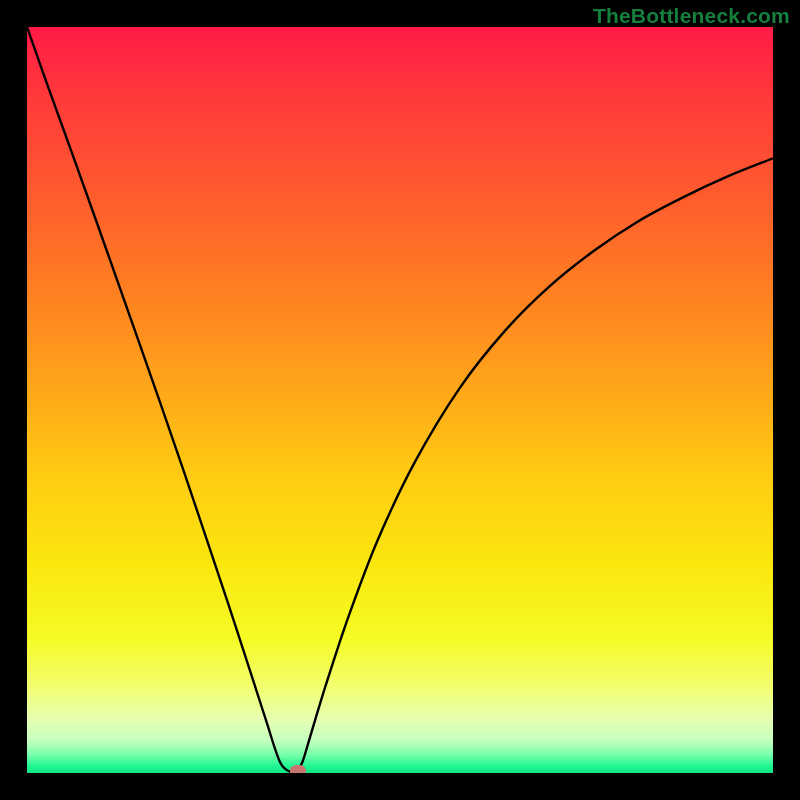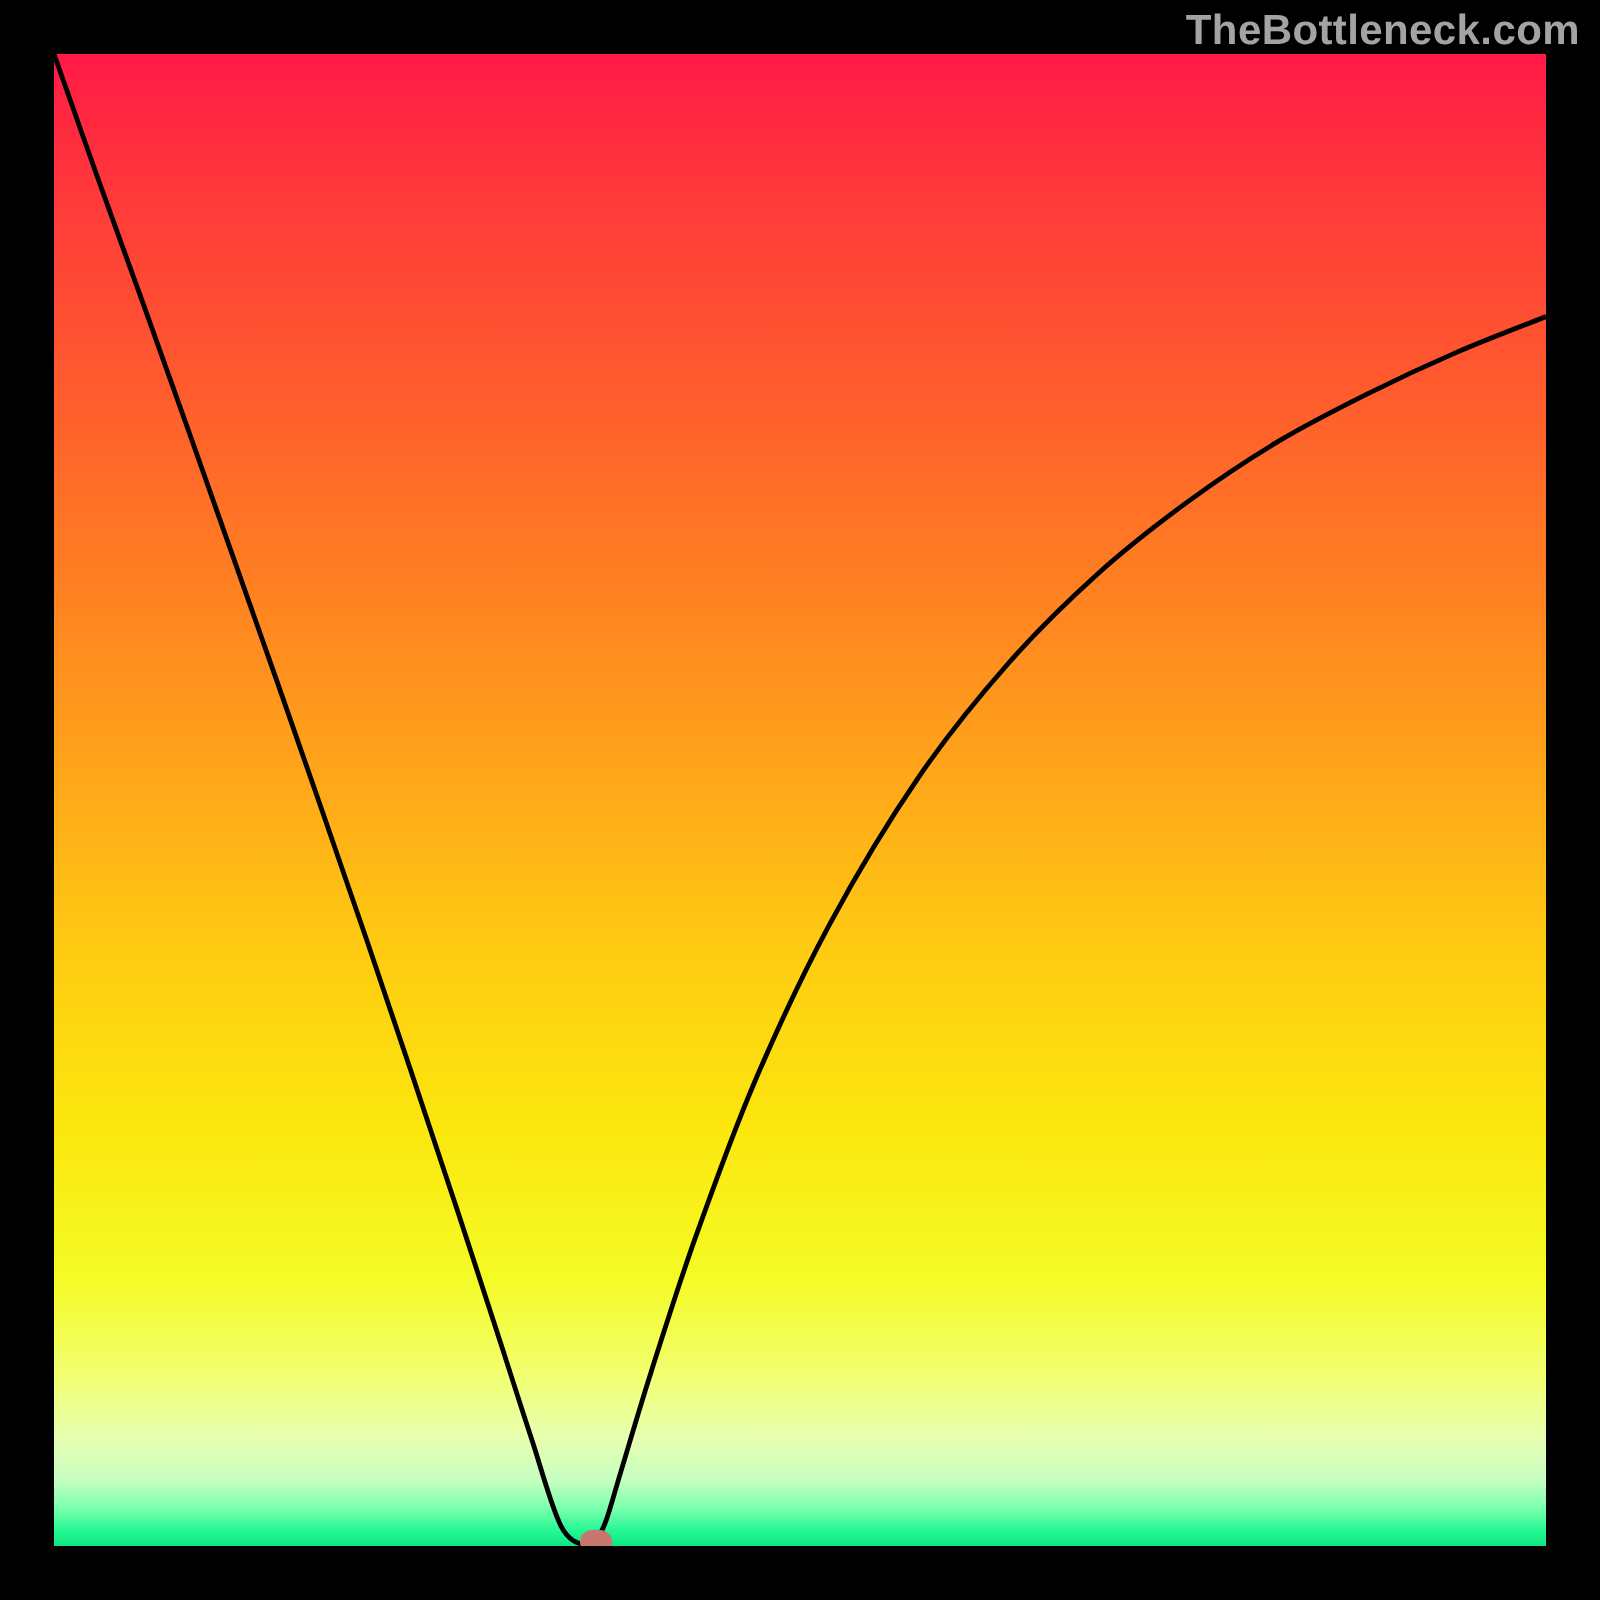--- a/index.html
+++ b/index.html
@@ -47,21 +47,21 @@
     border-radius: 6px;
     transform: translate(-50%, -50%);
   }
   .watermark {
     position: absolute;
     top: 4px;
     right: 10px;
     font-family: Arial, Helvetica, sans-serif;
     font-size: 21px;
     font-weight: 600;
-    color: #a3a3a3;
+    color: #15803d;
     letter-spacing: 0.2px;
   }
 </style>
 </head>
 <body>
 
 <div class="frame">
   <div class="plot-area">
     <svg class="gradient" viewBox="0 0 746 746" preserveAspectRatio="none">
       <defs>

